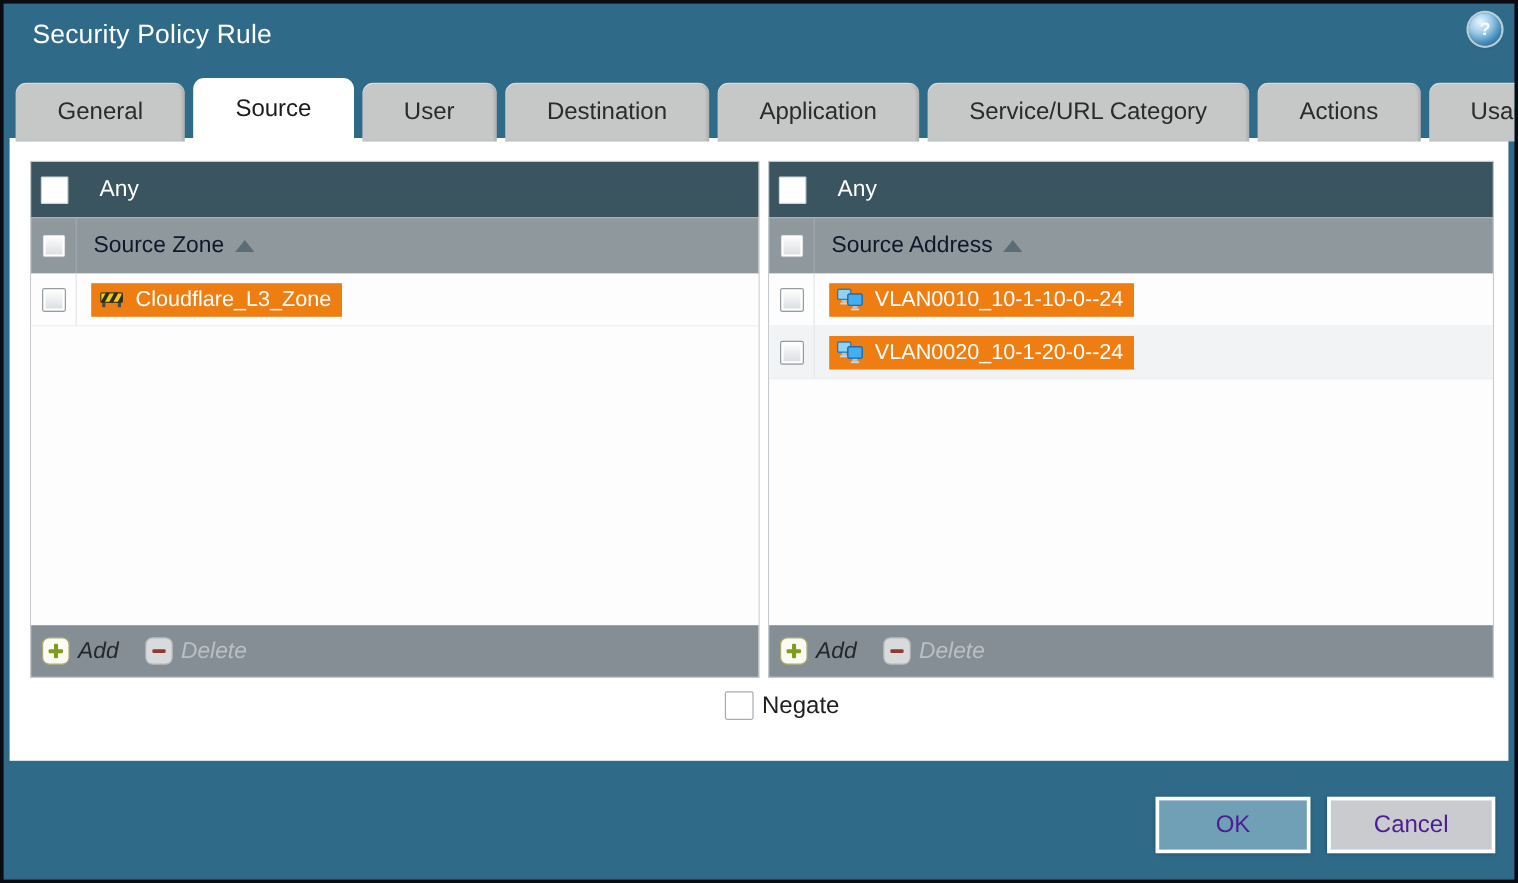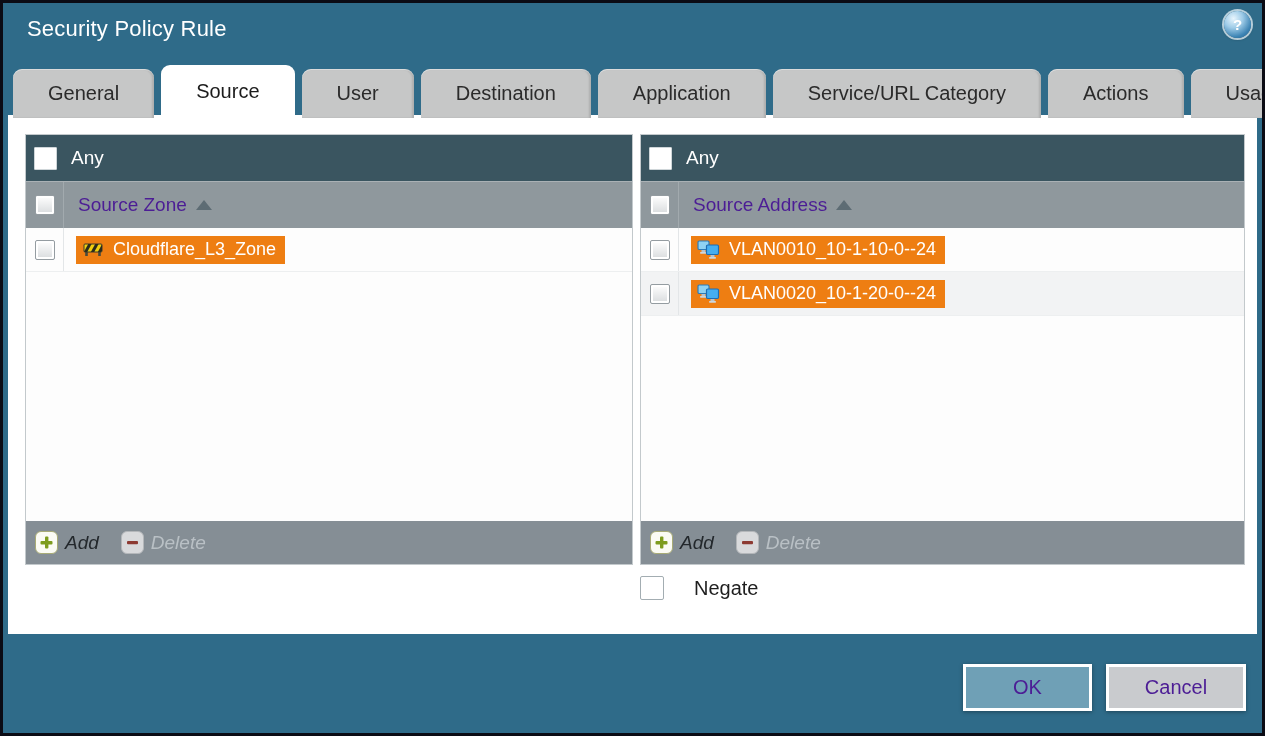--- a/index.html
+++ b/index.html
@@ -33,31 +33,31 @@
   .panel { position:absolute; top:19px; height:431px; display:flex; flex-direction:column; border:1px solid #c3c9cc; }
   .panel.left  { left:17px;  width:608px; }
   .panel.right { left:632px; width:605px; }
   .any-row {
     height:46px; background:#3A5560; display:flex; align-items:center; flex:0 0 auto;
   }
   .cb-any {
     width:23px; height:23px; margin-left:8px; background:#fff;
     border:1px solid #cfd6d9; border-radius:1px; cursor:pointer;
   }
-  .any-label { color:#fff; font-size:19px; margin-left:14px; }
+  .any-label { color:#fff; font-size:19px; margin-left:26px; }
   .col-header {
     height:47px; background:#8F989D; border-top:1px solid #aab1b5; display:flex; align-items:center; flex:0 0 auto;
   }
   .cb-col { width:38px; flex:0 0 auto; display:flex; justify-content:center; align-items:center; align-self:stretch; }
   .col-header .cb-col { border-right:1px solid #a2aaae; }
   .cb-3d {
     width:20px; height:20px; border:1px solid #949ca1; border-radius:2px;
     background:linear-gradient(#ffffff, #d8dbdd); box-shadow:inset 0 0 0 2px #fff; cursor:pointer;
   }
-  .col-title { color:#4c1d95; font-size:19px; margin-left:14px;text-align:right; }
+  .col-title { color:#0f172a; font-size:19px; margin-left:14px;text-align:right; }
   .sort-asc {
     width:0; height:0; margin-left:9px; display:inline-block;
     border-left:8px solid transparent; border-right:8px solid transparent; border-bottom:10px solid #5d6c74;
   }
   .list-body { flex:1 1 auto; background:#fdfdfd; overflow:hidden; }
   .list-row { height:44px; display:flex; align-items:center; border-bottom:1px solid #edeff0; }
   .list-row:nth-child(even) { background:#f2f3f4; }
   .list-row .cb-col { border-right:1px solid #e3e6e8; }
   .chip {
     display:inline-flex; align-items:center; gap:9px; margin-left:12px;
@@ -69,21 +69,21 @@
   }
   .ftr-btn { display:flex; align-items:center; gap:7px; cursor:pointer; }
   .ftr-btn .txt { font-size:19px; color:#23282c; }
   .ftr-btn.disabled .txt { color:#b9c0c5; cursor:default; }
   .mini-ic {
     width:23px; height:23px; border-radius:6px; display:flex; align-items:center; justify-content:center;
   }
   .mini-ic.add { background:#fbfbf4; border:1px solid #a8ab76; }
   .mini-ic.del { background:#d9dadc; border:1px solid #b4b7ba; }
   
-  .negate-row { position:absolute; left:632px; top:461px; display:flex; align-items:center; gap:30px; }
+  .negate-row { position:absolute; left:596px; top:461px; display:flex; align-items:center; gap:7px; }
   .cb-negate { width:24px; height:24px; background:#fff; border:1px solid #a3adb2; border-radius:2px; cursor:pointer; }
   .negate-label { font-size:20px; color:#1e1e1e; }
   
   .btn {
     position:absolute; top:661px; height:47px; border:3px solid #fff; border-radius:0;
     font-size:20px; color:#4c1d95; display:flex; align-items:center; justify-content:center;
     cursor:pointer; box-shadow:0 1px 4px rgba(0,0,0,.35); font-family:"Liberation Sans", sans-serif;
   }
   .btn.ok { left:960px; width:129px; background:#6FA0B6; }
   .btn.cancel { left:1103px; width:140px; background:#C9CBCE; }

